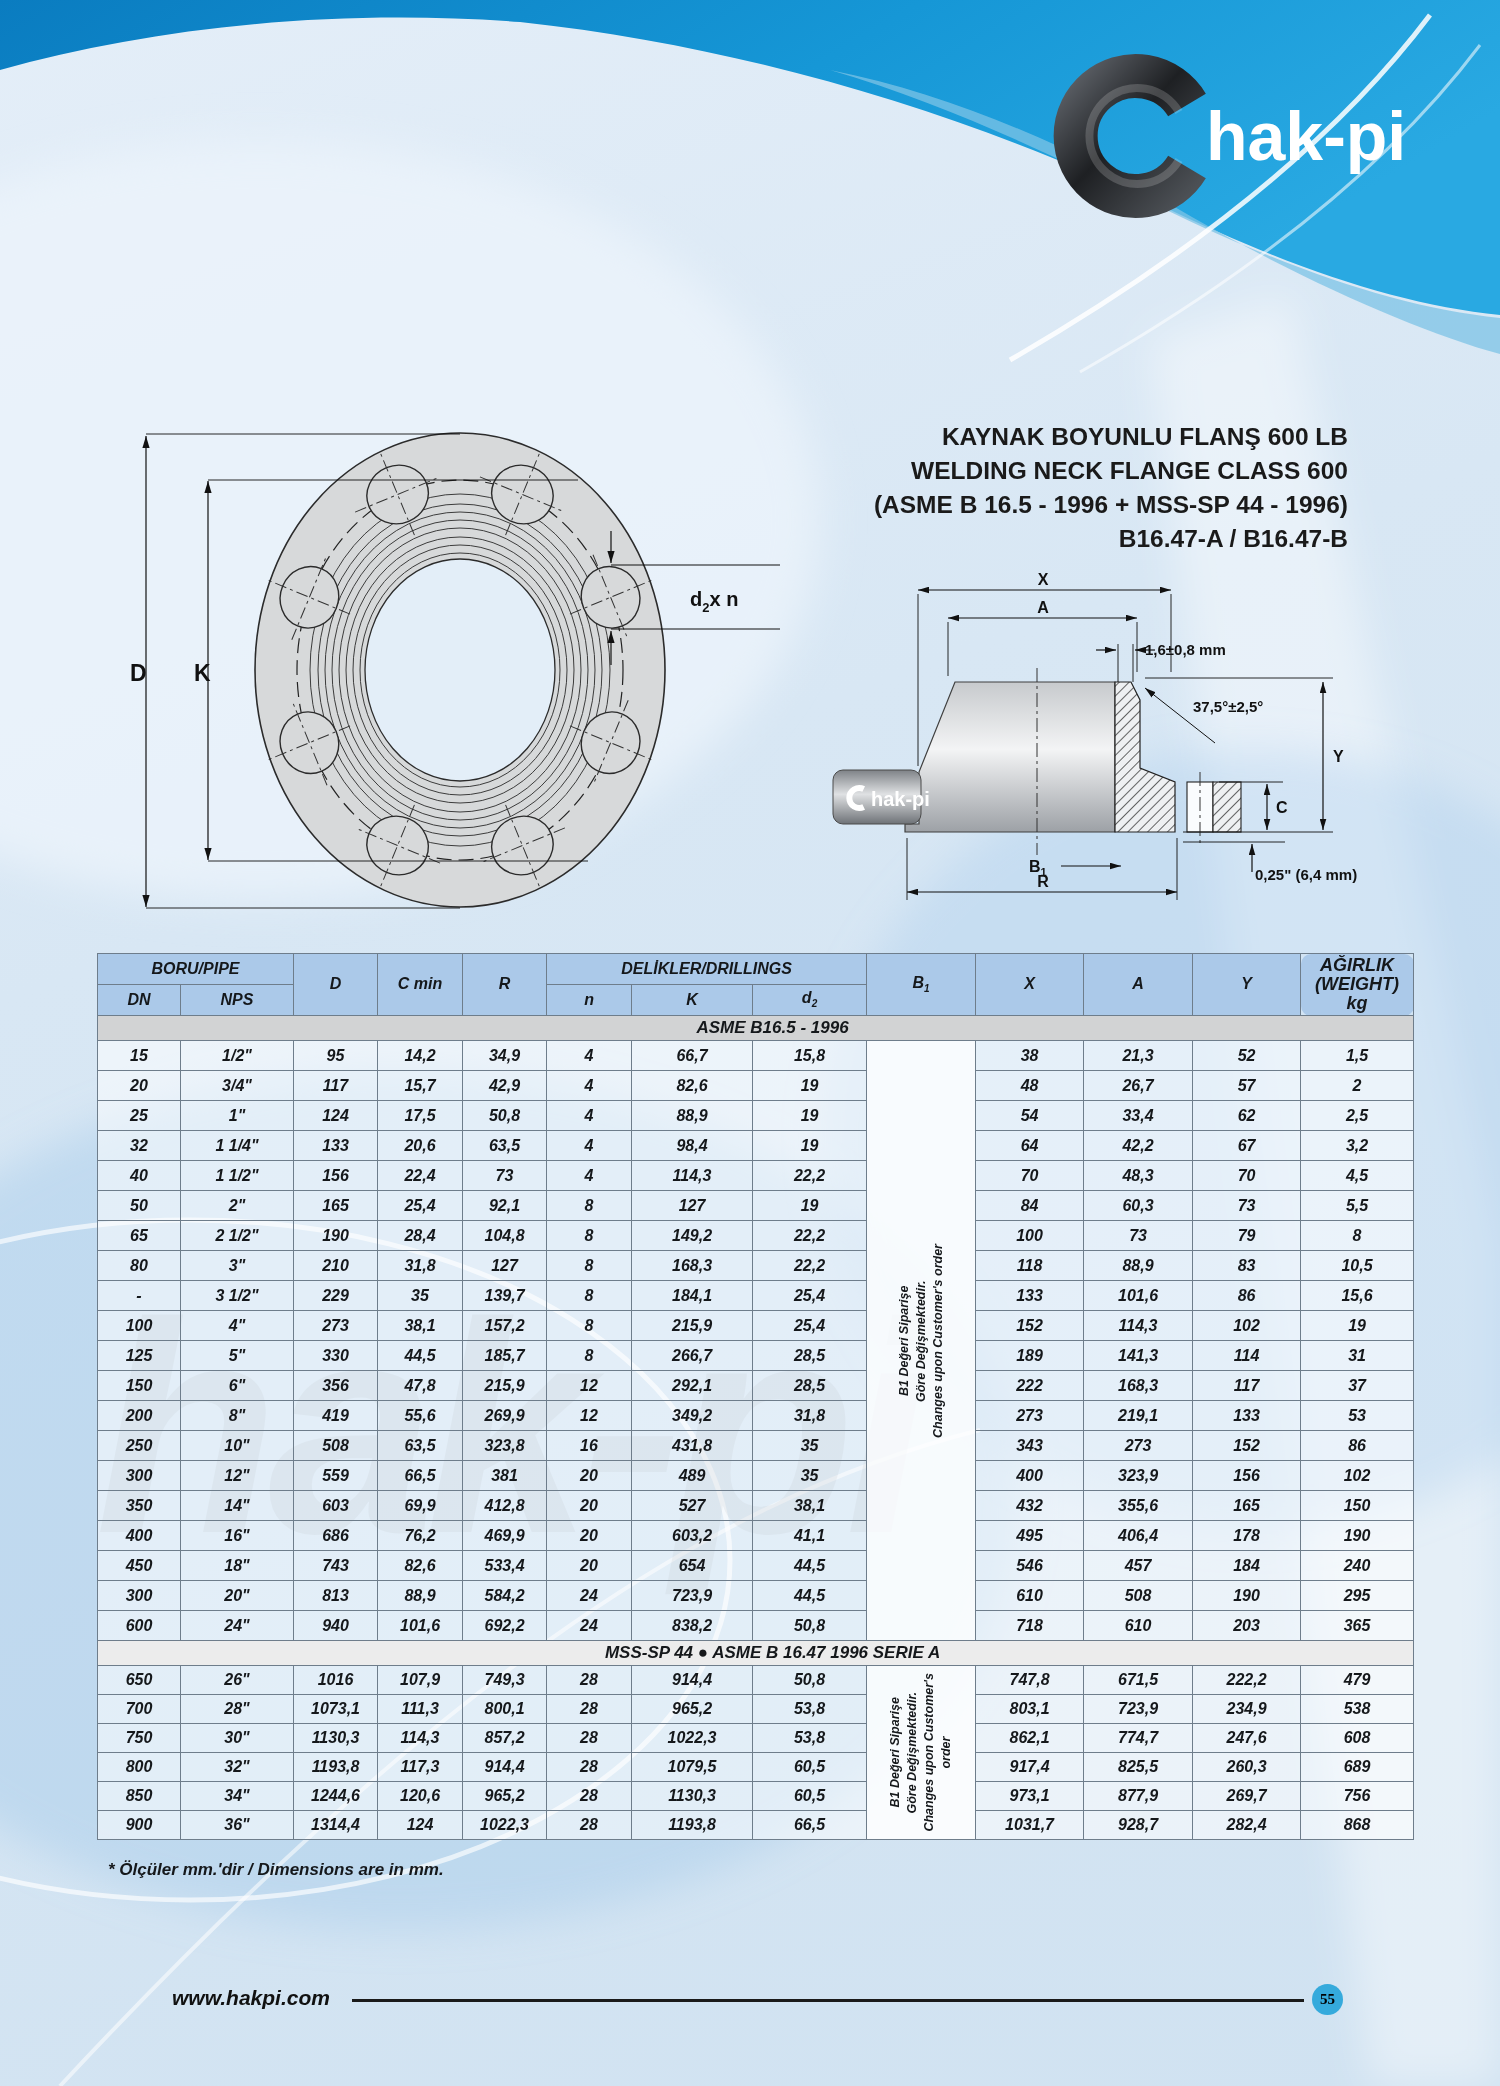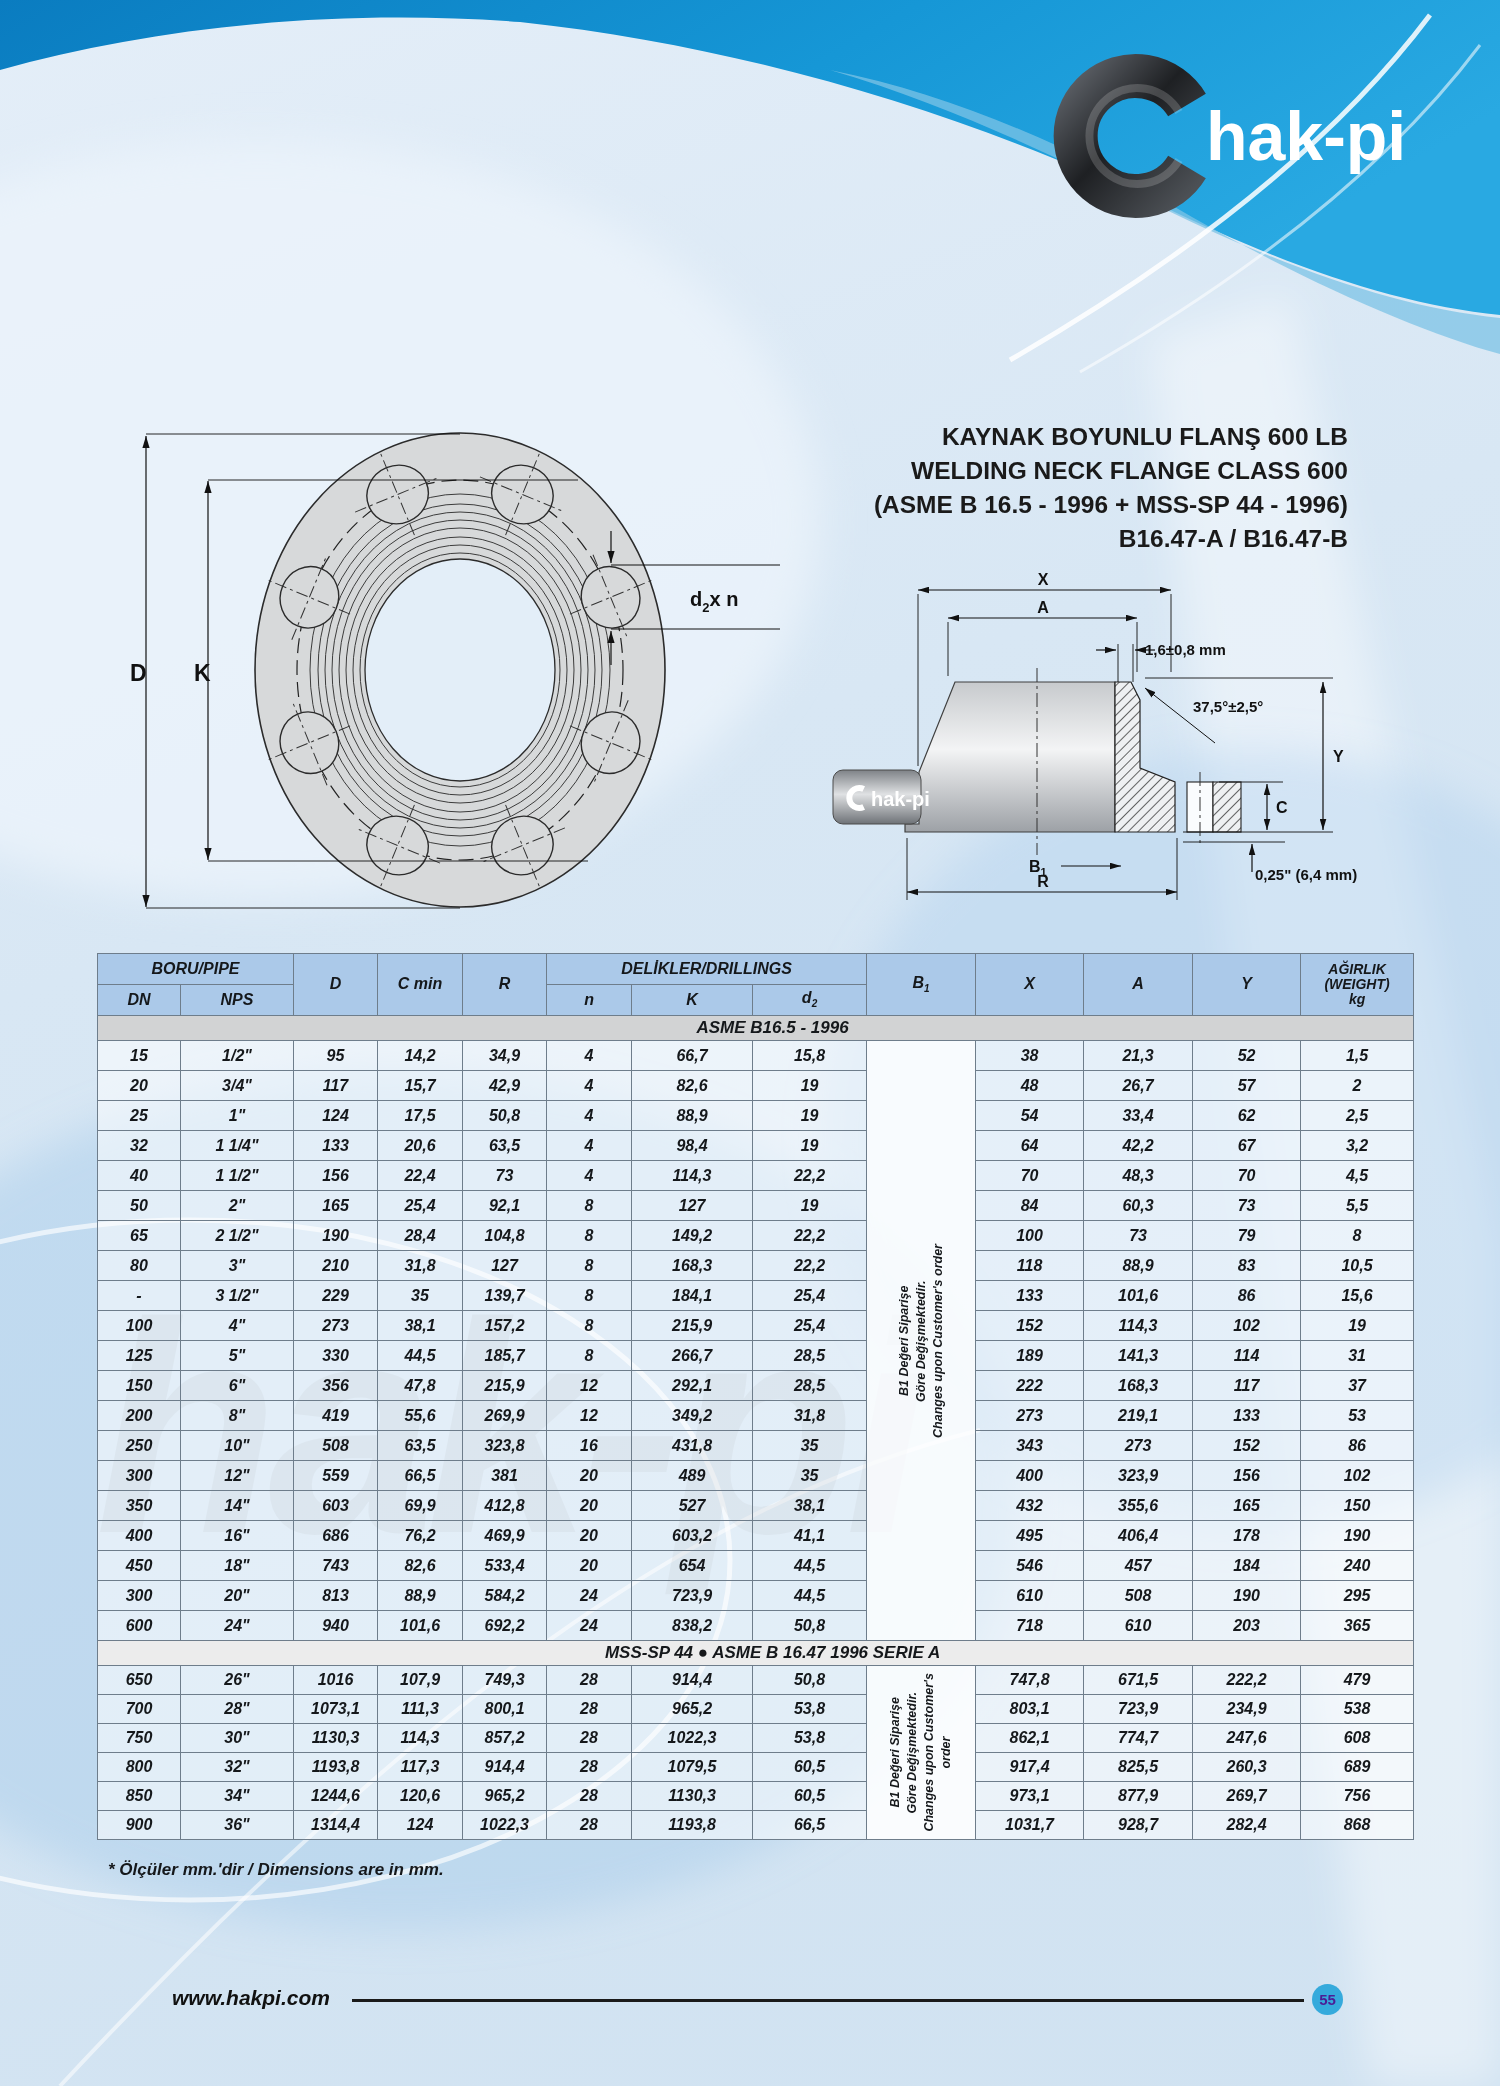--- a/index.html
+++ b/index.html
@@ -26,40 +26,40 @@
          font-weight:700;font-size:24.5px;line-height:34px;color:#1a1a1a;}
 
   .drawing{z-index:1;}
 
   
   .table-wrap{left:97px;top:953px;z-index:2;}
   table{border-collapse:collapse;table-layout:fixed;width:1316px;
         font-style:italic;font-weight:700;color:#15181b;}
   th,td{border:1px solid #6e7d8b;text-align:center;vertical-align:middle;padding:0 2px;overflow:hidden;}
   thead th{background:#abc9e9;font-size:16px;height:30px;line-height:1.05;}
-  thead th.weight-h{font-size:14px;white-space:pre-line;}
+  thead th.weight-h{font-size:18px;white-space:pre-line;border-radius:10px;}
   sub{font-size:10px;}
   tr.band td{background:#d2d3d4;font-size:17px;height:24px;padding-left:36px;}
   tr.band.section2 td{background:#ececec;margin-top:15px;}
   tbody td{font-size:16px;background:rgba(255,255,255,0.55);}
   tr.data-row.section1{height:30px;}
   tr.data-row.section2{height:29px;}
   td.b1-cell{background:rgba(255,255,255,0.88);padding:0;}
   .b1-note{writing-mode:vertical-rl;transform:rotate(180deg);white-space:pre-line;
            font-size:12.5px;line-height:1.35;margin:0 auto;}
 
   .footnote{left:100px;top:1860px;z-index:2;font-size:17px;font-weight:700;font-style:italic;margin-left:8px;}
 
   
   .footer-site{left:172px;top:1986px;z-index:2;font-size:21px;font-weight:700;font-style:italic;
                color:#111;text-decoration:none;}
   .footer-rule{left:352px;top:1999px;width:952px;height:2.5px;background:#1a1a1a;z-index:2;}
   .page-circle{left:1312px;top:1984px;width:31px;height:31px;border-radius:50%;background:#35aadc;
-               color:#4c1d95;font-size:15px;font-weight:700;display:flex;align-items:center;
-               justify-content:center;z-index:2;}
+               color:#000000;font-size:15px;font-weight:700;display:flex;align-items:center;
+               justify-content:center;z-index:2;font-family:Liberation Serif, serif;}
 </style>
 </head>
 <body>
 
 <div class="page">
 
   <svg class="abs bg-svg" width="1500" height="2086" viewBox="0 0 1500 2086">
     <defs>
         <filter id="blur1" x="-30%" y="-30%" width="160%" height="160%">
           <feGaussianBlur stdDeviation="20"></feGaussianBlur>

